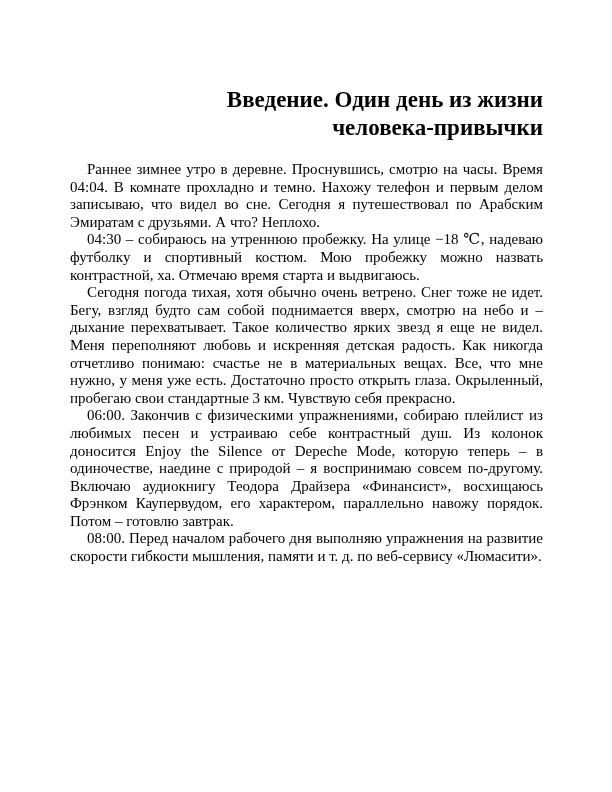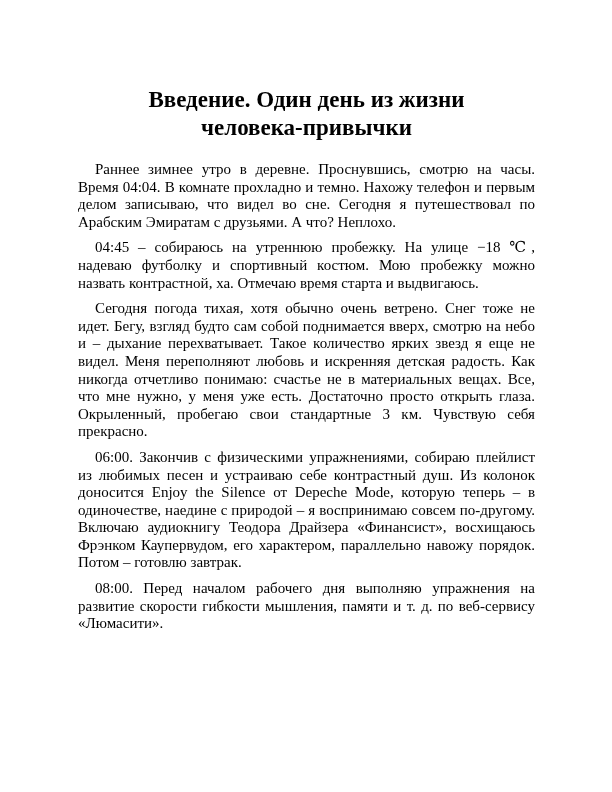--- a/index.html
+++ b/index.html
@@ -21,28 +21,28 @@
     left: 70px;
     top: 0;
     width: 473px;
   }
   h1.chapter-title {
     margin: 86px 0 19px 0;
     padding: 0;
     font-size: 23px;
     line-height: 28px;
     font-weight: bold;
-    text-align: center;
+    text-align: right;
     color: #000000;
   }
   h1.chapter-title .tline {
     display: block;
   }
   p.para {
-    margin: 8px;
+    margin: 0;
     padding: 0;
     font-size: 15px;
     line-height: 17.6px;
     text-align: justify;
     text-indent: 17px;
     color: #000000;
   }
   sup.fnsup {
     font-size: 9px;
     line-height: 0;
@@ -59,20 +59,20 @@
 
 <div class="page">
   <div class="content">
 
     <h1 class="chapter-title">
       <span class="tline">Введение. Один день из жизни</span>
       <span class="tline">человека-привычки</span>
     </h1>
 
     <p class="para">Раннее зимнее утро в деревне. Проснувшись, смотрю на часы. Время 04:04. В комнате прохладно и темно. Нахожу телефон и первым делом записываю, что видел во сне. Сегодня я путешествовал по Арабским Эмиратам с друзьями. А что? Неплохо.</p>
-    <p class="para">04:45 – собираюсь на утреннюю пробежку. На улице −18 ℃, надеваю футболку и спортивный костюм. Мою пробежку можно назвать контрастной, ха. Отмечаю время старта и выдвигаюсь.</p>
+    <p class="para">04:30 – собираюсь на утреннюю пробежку. На улице −18 ℃, надеваю футболку и спортивный костюм. Мою пробежку можно назвать контрастной, ха. Отмечаю время старта и выдвигаюсь.</p>
     <p class="para">Сегодня погода тихая, хотя обычно очень ветрено. Снег тоже не идет. Бегу, взгляд будто сам собой поднимается вверх, смотрю на небо и – дыхание перехватывает. Такое количество ярких звезд я еще не видел. Меня переполняют любовь и искренняя детская радость. Как никогда отчетливо понимаю: счастье не в материальных вещах. Все, что мне нужно, у меня уже есть. Достаточно просто открыть глаза. Окрыленный, пробегаю свои стандартные 3 км. Чувствую себя прекрасно.</p>
     <p class="para">06:00. Закончив с физическими упражнениями, собираю плейлист из любимых песен и устраиваю себе контрастный душ. Из колонок доносится Enjoy the Silence от Depeche Mode, которую теперь – в одиночестве, наедине с природой – я воспринимаю совсем по-другому. Включаю аудиокнигу Теодора Драйзера «Финансист», восхищаюсь Фрэнком Каупервудом, его характером, параллельно навожу порядок. Потом – готовлю завтрак.</p>
     <p class="para">08:00. Перед началом рабочего дня выполняю упражнения на развитие скорости гибкости мышления, памяти и т. д. по веб-сервису «Люмасити».</p>
 
 
   </div>
 </div>
 
 </body></html>

